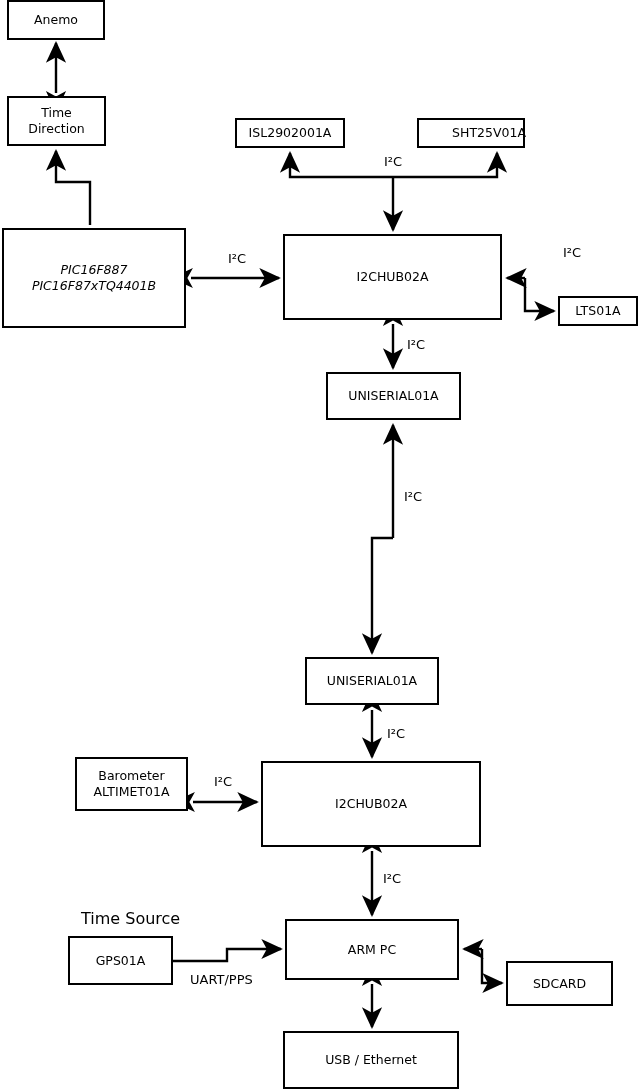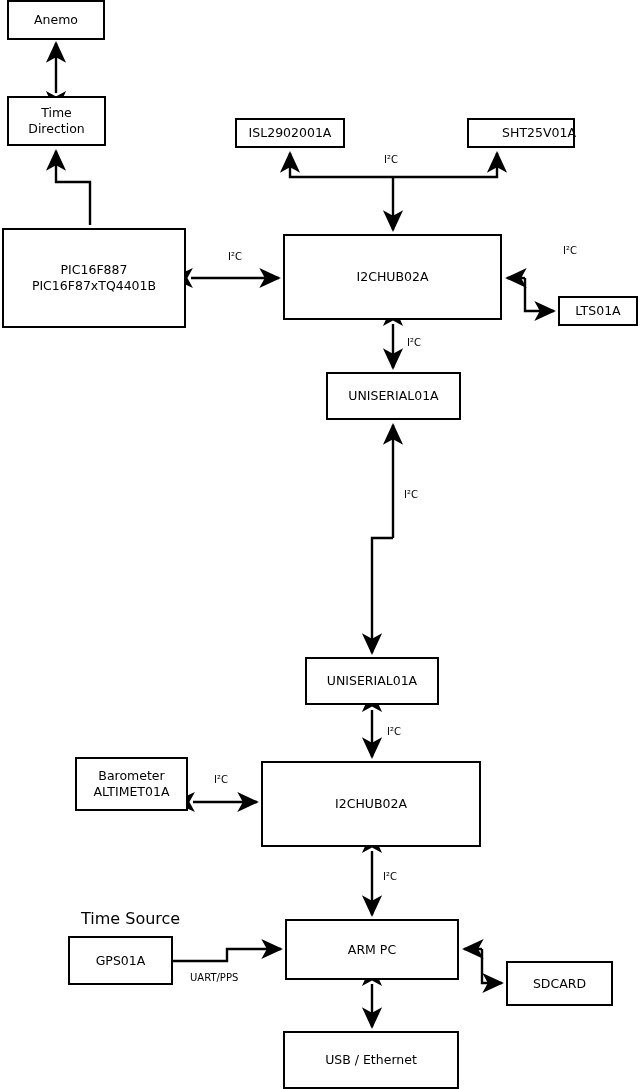--- a/index.html
+++ b/index.html
@@ -32,21 +32,21 @@
     justify-content:center;
     text-align:center;
     font-size:12.5px;
     line-height:1.25;
     color:#000000;
     z-index:2;
   }
   .node .lbl{display:block;white-space:pre-line;}
   .edge-label{
     position:absolute;
-    font-size:10px;
+    font-size:13px;
     color:#000000;
     white-space:nowrap;
     z-index:3;
     background:transparent;
   }
   .free-label{
     position:absolute;
     font-size:16px;
     color:#000000;
     white-space:nowrap;
@@ -103,28 +103,28 @@
     </g>
   </svg>
 
   <div class="node" style="left: 7px; top: 0px; width: 98px; height: 40px;">
     <span class="lbl">Anemo</span>
   </div>
   <div class="node" style="left: 7px; top: 96px; width: 99px; height: 50px;">
     <span class="lbl">Time
 Direction</span>
   </div>
-  <div class="node" style="left: 2px; top: 228px; width: 184px; height: 100px;">
+  <div class="node" style="left: 2px; top: 228px; width: 184px; height: 100px; font-style: italic;">
     <span class="lbl">PIC16F887
 PIC16F87xTQ4401B</span>
   </div>
   <div class="node" style="left: 235px; top: 118px; width: 110px; height: 30px; text-align: center;">
     <span class="lbl">ISL2902001A</span>
   </div>
-  <div class="node" style="left: 467px; top: 118px; width: 108px; height: 30px; padding-left: 36px;">
+  <div class="node" style="left: 417px; top: 118px; width: 108px; height: 30px; padding-left: 36px;">
     <span class="lbl">SHT25V01A</span>
   </div>
   <div class="node" style="left: 283px; top: 234px; width: 219px; height: 86px;">
     <span class="lbl">I2CHUB02A</span>
   </div>
   <div class="node" style="left: 558px; top: 296px; width: 80px; height: 30px;">
     <span class="lbl">LTS01A</span>
   </div>
   <div class="node" style="left: 326px; top: 372px; width: 135px; height: 48px;">
     <span class="lbl">UNISERIAL01A</span>

